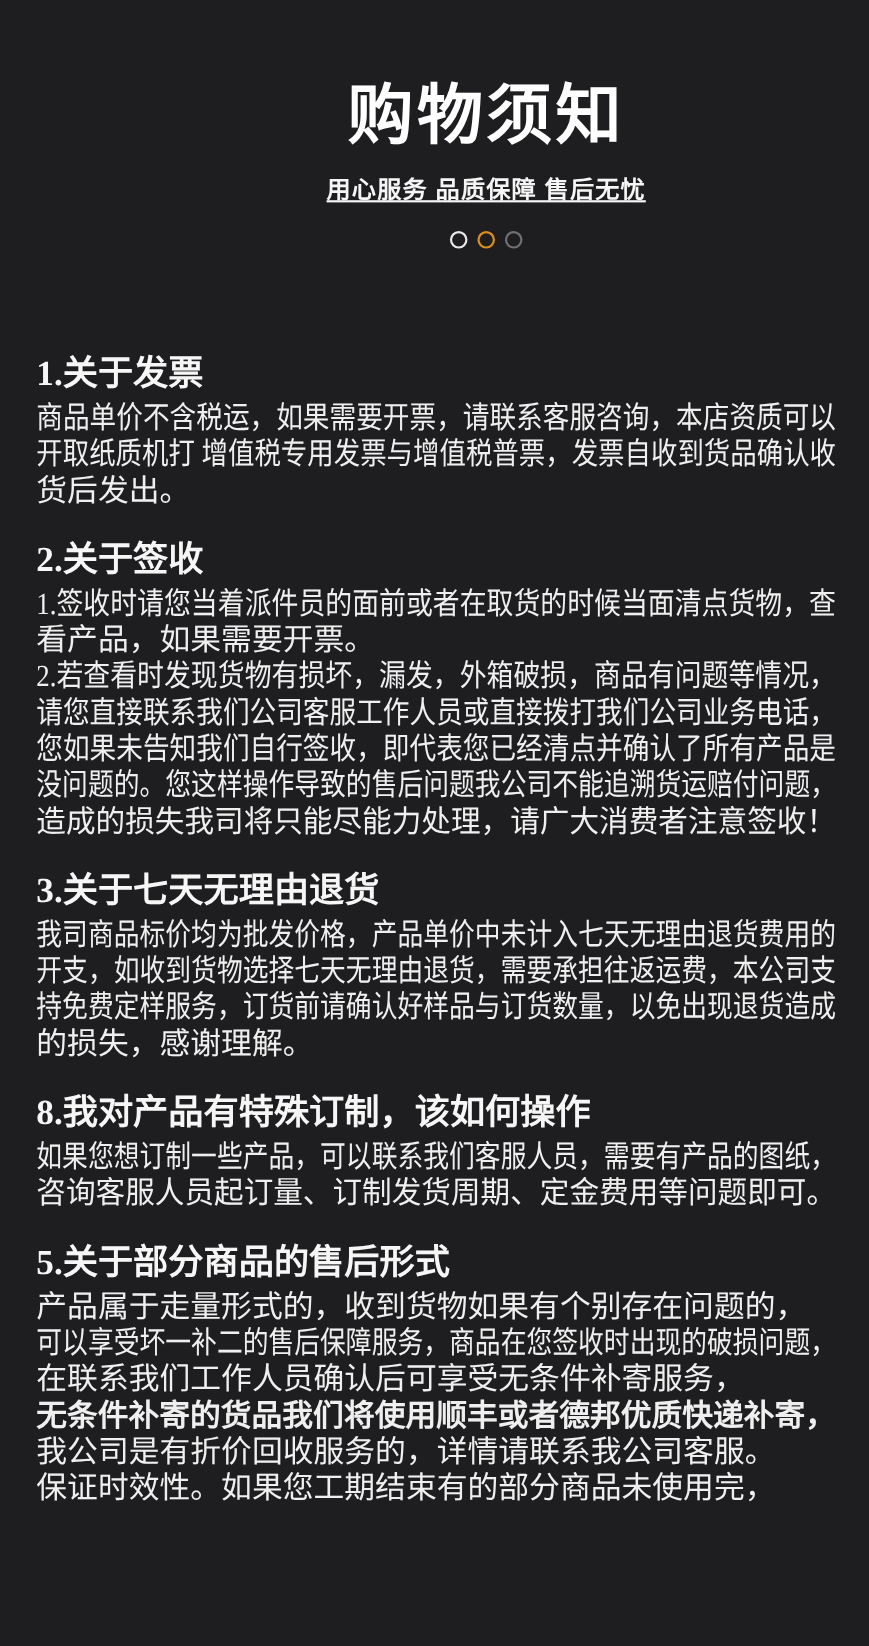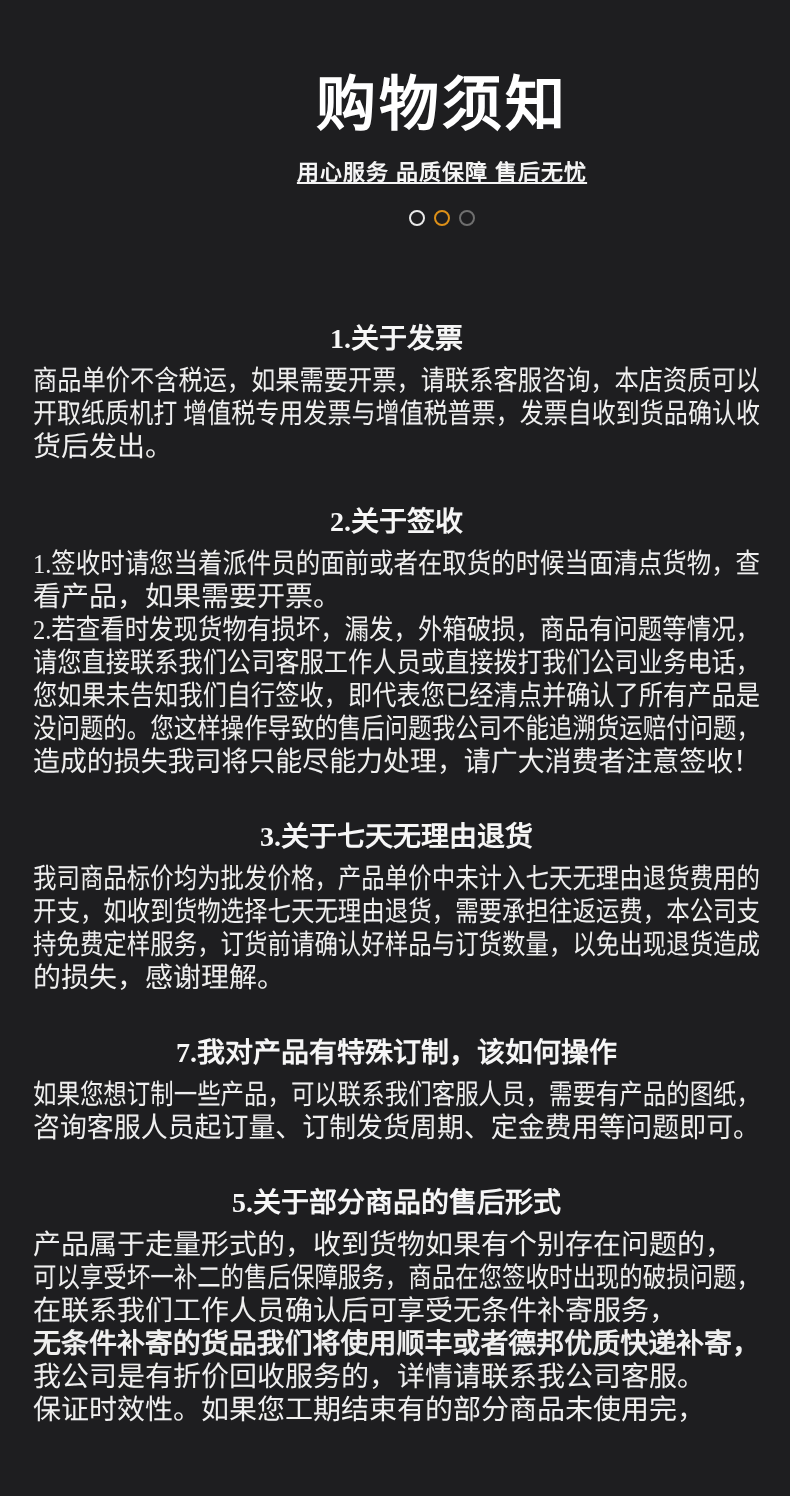--- a/index.html
+++ b/index.html
@@ -55,32 +55,31 @@
   }
 
   
   .content {
     position: absolute;
     left: 33px;
     top: 318px;
     width: 727px;
     color: #f1f1f1;
   }
-  .section { margin-top: 38px; }
+  .section { margin-top: 24px; }
   .section:first-child { margin-top: 0; }
   .sec-heading {
     margin: 0 0 4px 0;
     font-family: "Liberation Serif", "DejaVu Serif", serif;
     font-weight: 700;
-    font-size: 28px;
+    font-size: 32px;
     line-height: 42px;
     color: #f6f6f6;
     white-space: nowrap;
     transform-origin: left top;
-    text-align: center;
   }
   .sec-body { margin: 0; }
   .line {
     display: block;
     font-family: "Liberation Serif", "DejaVu Serif", serif;
     font-weight: 400;
     font-size: 28px;
     line-height: 33px;
     color: #efefef;
     white-space: nowrap;
@@ -127,21 +126,21 @@
     <h2 class="sec-heading">3.关于七天无理由退货</h2>
     <div class="sec-body">
         <span class="line" style="transform: scaleX(0.837558);">我司商品标价均为批发价格，产品单价中未计入七天无理由退货费用的</span>
         <span class="line" style="transform: scaleX(0.837558);">开支，如收到货物选择七天无理由退货，需要承担往返运费，本公司支</span>
         <span class="line" style="transform: scaleX(0.837558);">持免费定样服务，订货前请确认好样品与订货数量，以免出现退货造成</span>
         <span class="line">的损失，感谢理解。</span>
       </div>
   </section>
 
   <section class="section">
-    <h2 class="sec-heading">7.我对产品有特殊订制，该如何操作</h2>
+    <h2 class="sec-heading">8.我对产品有特殊订制，该如何操作</h2>
     <div class="sec-body">
         <span class="line" style="transform: scaleX(0.837558);">如果您想订制一些产品，可以联系我们客服人员，需要有产品的图纸，</span>
         <span class="line" style="transform: scaleX(0.96164);">咨询客服人员起订量、订制发货周期、定金费用等问题即可。</span>
       </div>
   </section>
 
   <section class="section">
     <h2 class="sec-heading">5.关于部分商品的售后形式</h2>
     <div class="sec-body">
         <span class="line">产品属于走量形式的，收到货物如果有个别存在问题的，</span>

